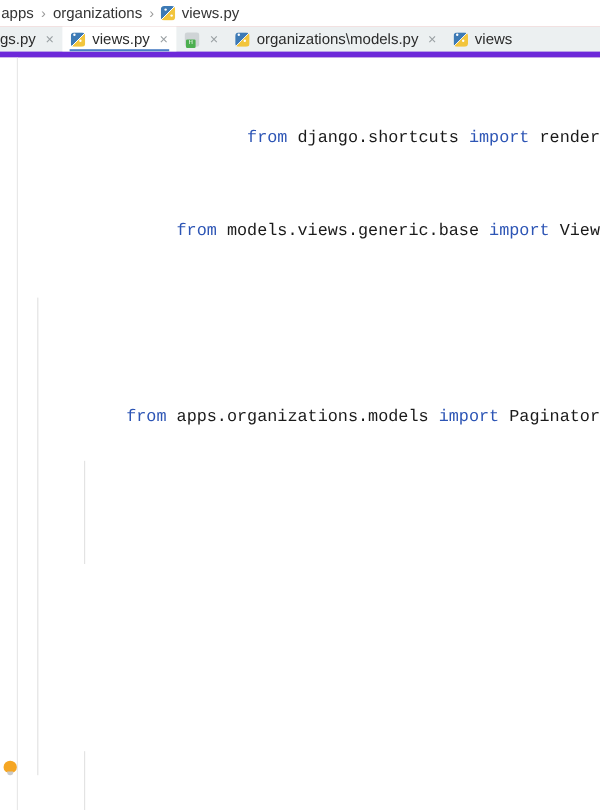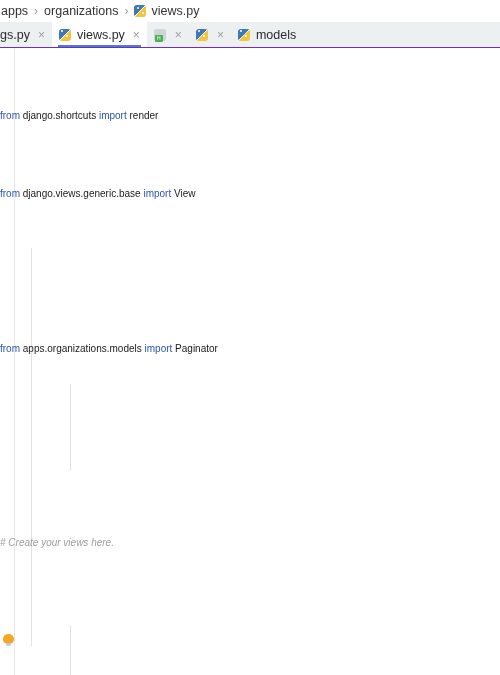--- a/index.html
+++ b/index.html
@@ -23,21 +23,21 @@
   }
   .bc-item { display:flex; align-items:center; gap:4px; padding:0 1px; }
   .bc-sep { color:#9a9a9a; font-size:12px; margin:0 5px; }
   .bc-text { color:#333; }
 
   
   .tabbar {
     height:26px; flex:0 0 26px;
     background:#ecf0f1;
     display:flex; align-items:stretch;
-    border-bottom:1px solid #6d28d9;
+    border-bottom:5px solid #6d28d9;
     white-space:nowrap; overflow:hidden;
     font-family:"Liberation Sans", sans-serif;
     font-size:12.5px;
   }
   .tab {
     display:flex; align-items:center; gap:5px;
     padding:0 7px 0 7px;
     color:#2b2b2b;
     position:relative;
     flex:0 0 auto;
@@ -97,24 +97,25 @@
     position:absolute; left:3px; top:9px; width:5px; height:3px;
     background:#c9c9c9; border-radius:0 0 2px 2px;
   }
 
   .indentguide{
     position:absolute; width:1px; background:#e3e3e3;
   }
 
   .codearea{
     position:absolute; left:0; top:0; right:0; bottom:0;
-    font-family:Liberation Sans, sans-serif;
-    font-size:10px;
+    font-family:Liberation Mono, monospace;
+    font-size:14px;
     line-height:19.4px;
     white-space:pre;
+    text-align:right;
   }
   .line{
     position:relative; height:19.4px; padding-left:0px;
     white-space:pre;
   }
 
   
   .kw       { color:#2d55b5; }
   .txt      { color:#1a1a1a; }
   .comment  { color:#9d9d9d; font-style:italic; }
@@ -149,56 +150,56 @@
       <span class="ficon py"></span>
       <span class="tab-label">views.py</span>
       <span class="tab-close">×</span>
     </div>
     <div class="tab">
       <span class="ficon html"></span>
       <span class="tab-close">×</span>
     </div>
     <div class="tab">
       <span class="ficon py"></span>
+      <span class="tab-label">organizations\models.py</span>
       <span class="tab-close">×</span>
     </div>
     <div class="tab">
       <span class="ficon py"></span>
-      <span class="tab-label">models</span>
+      <span class="tab-label">views</span>
     </div>
   </div>
 
   <div class="editor">
 
     <div class="gutter"></div>
 
     <div class="indentguide" style="left:31px; top:200px; height:398px;"></div>
     <div class="indentguide" style="left:70px; top:336px; height:86px;"></div>
     <div class="indentguide" style="left:70px; top:578px; height:58px;"></div>
 
     <div class="bulb" style="top:586px;">
       <div class="glass"></div>
       <div class="base"></div>
     </div>
 
     <div class="codearea">
 
       <div class="line"><span class="kw">from</span><span class="txt"> django.shortcuts </span><span class="kw">import</span><span class="txt"> render</span></div>
 
-      <div class="line"><span class="kw">from</span><span class="txt"> django.views.generic.base </span><span class="kw">import</span><span class="txt"> View</span></div>
+      <div class="line"><span class="kw">from</span><span class="txt"> models.views.generic.base </span><span class="kw">import</span><span class="txt"> View</span></div>
 
       <div class="line"><span class="txt"> </span></div>
 
       <div class="line"><span class="kw">from</span><span class="txt"> apps.organizations.models </span><span class="kw">import</span><span class="txt"> Paginator</span></div>
 
 
 
       <div class="line"><span class="txt"> </span></div>
 
-      <div class="line"><span class="comment"># Create your views here.</span></div>
 
       
 
       
 
       
 
       
 
       

